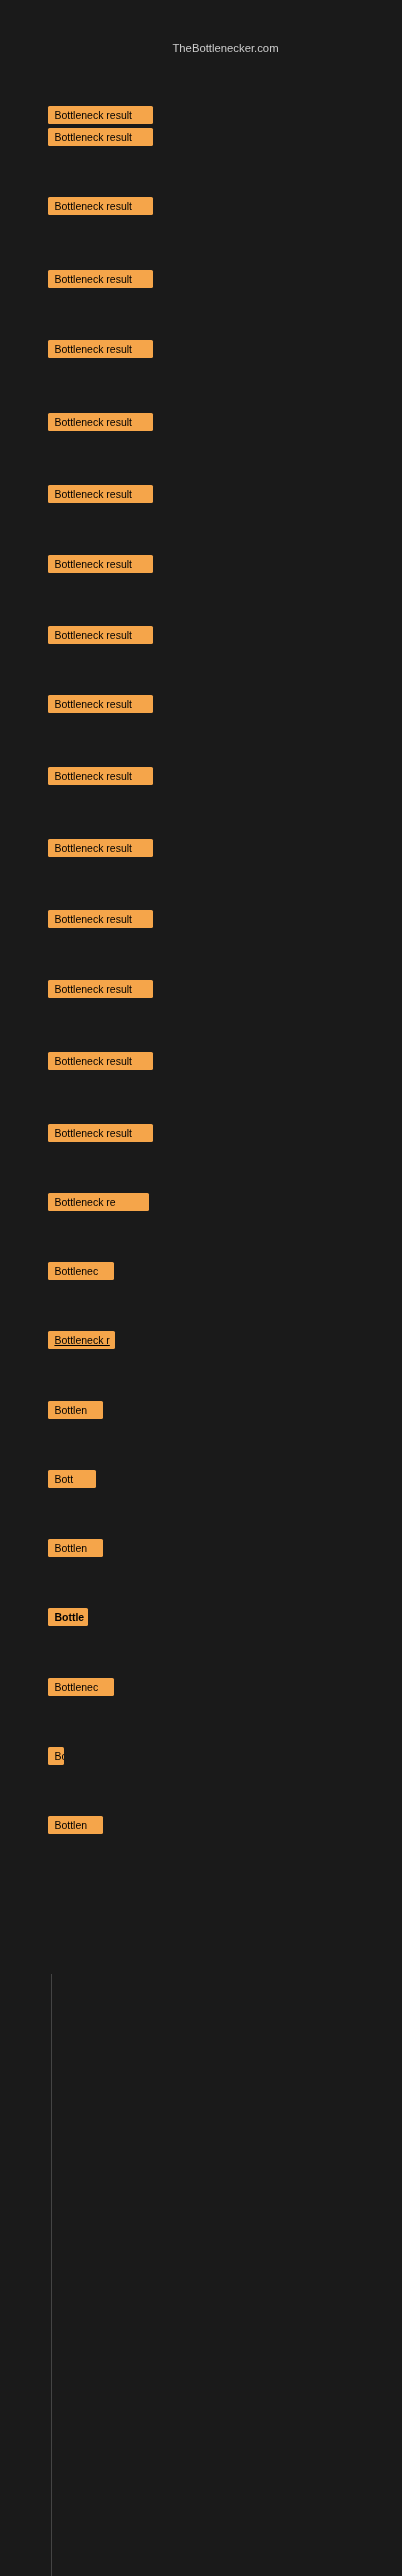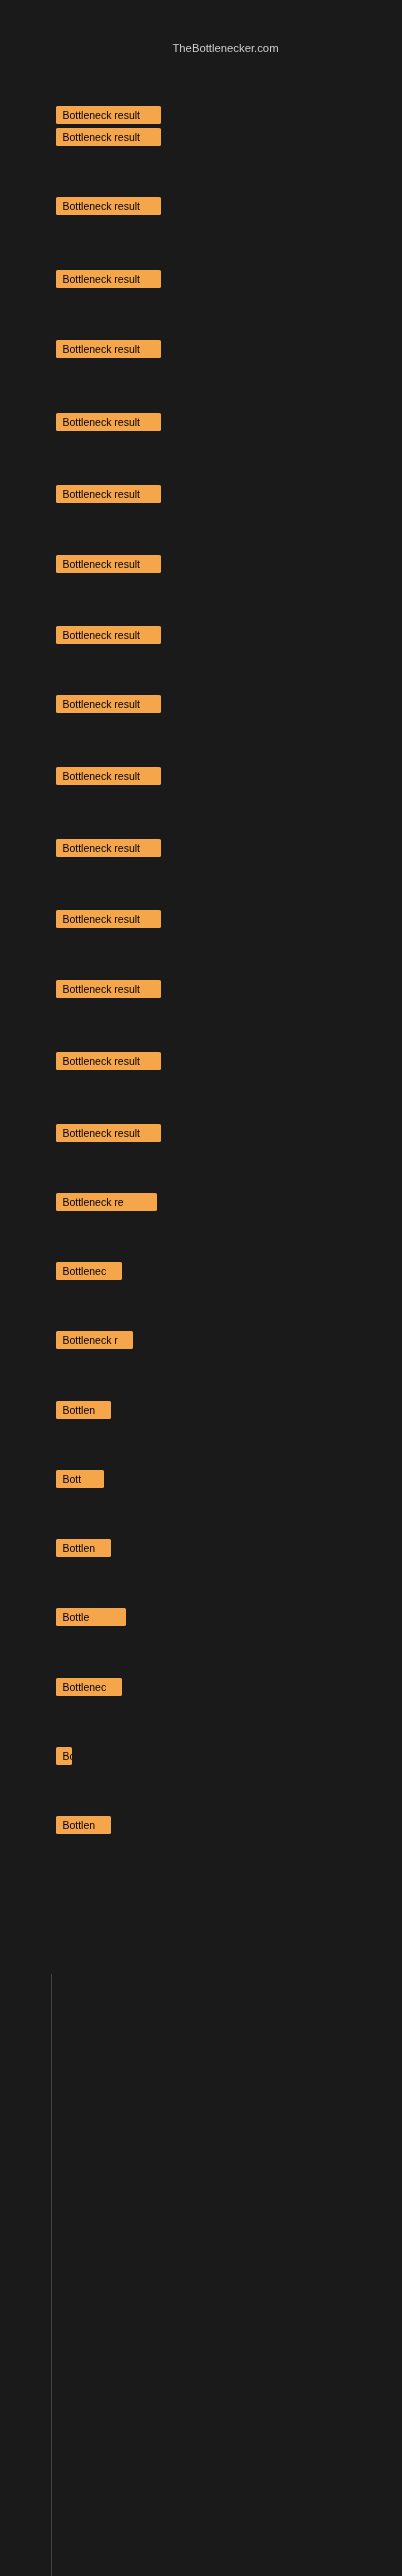--- a/index.html
+++ b/index.html
@@ -19,21 +19,21 @@
     .site-header {
       text-align: center;
       padding: 6.4px 0 3.2px 0;
       color: #cccccc;
       font-size: 11.3px;
       font-weight: normal;
     }
 
     .bottleneck-item {
       position: absolute;
-      left: 8px;
+      left: 0;
       background-color: #f5a54a;
       color: #000000;
       font-size: 10.5px;
       font-weight: normal;
       padding: 3.2px 6.4px;
       border-radius: 1.6px;
       white-space: nowrap;
       overflow: hidden;
     }
 
@@ -63,23 +63,23 @@
     <div class="bottleneck-item" style="top: 544px; width: 105px;">Bottleneck result</div>
     <div class="bottleneck-item" style="top: 613px; width: 105px;">Bottleneck result</div>
     <div class="bottleneck-item" style="top: 685px; width: 105px;">Bottleneck result</div>
     <div class="bottleneck-item" style="top: 757px; width: 105px;">Bottleneck result</div>
     <div class="bottleneck-item" style="top: 828px; width: 105px;">Bottleneck result</div>
     <div class="bottleneck-item" style="top: 898px; width: 105px;">Bottleneck result</div>
     <div class="bottleneck-item" style="top: 970px; width: 105px;">Bottleneck result</div>
     <div class="bottleneck-item" style="top: 1042px; width: 105px;">Bottleneck result</div>
     <div class="bottleneck-item" style="top: 1111px; width: 101px;">Bottleneck re</div>
     <div class="bottleneck-item" style="top: 1180px; width: 66px;">Bottlenec</div>
-    <div class="bottleneck-item" style="top: 1249px; width: 77px;">Bottleneck r</div>
+    <div class="bottleneck-item" style="top: 1249px; width: 67px; text-decoration: underline;">Bottleneck r</div>
     <div class="bottleneck-item" style="top: 1319px; width: 55px;">Bottlen</div>
     <div class="bottleneck-item" style="top: 1388px; width: 48px;">Bott</div>
     <div class="bottleneck-item" style="top: 1457px; width: 55px;">Bottlen</div>
-    <div class="bottleneck-item" style="top: 1526px; width: 70px;">Bottle</div>
+    <div class="bottleneck-item" style="top: 1526px; width: 40px; font-weight: bold;">Bottle</div>
     <div class="bottleneck-item" style="top: 1596px; width: 66px;">Bottlenec</div>
     <div class="bottleneck-item" style="top: 1665px; width: 16px;">Bo</div>
     <div class="bottleneck-item" style="top: 1734px; width: 55px;">Bottlen</div>
     <div class="vertical-line" style="top: 1892px; height: 684px;"></div>
   </div>
 
 
 </body></html>

